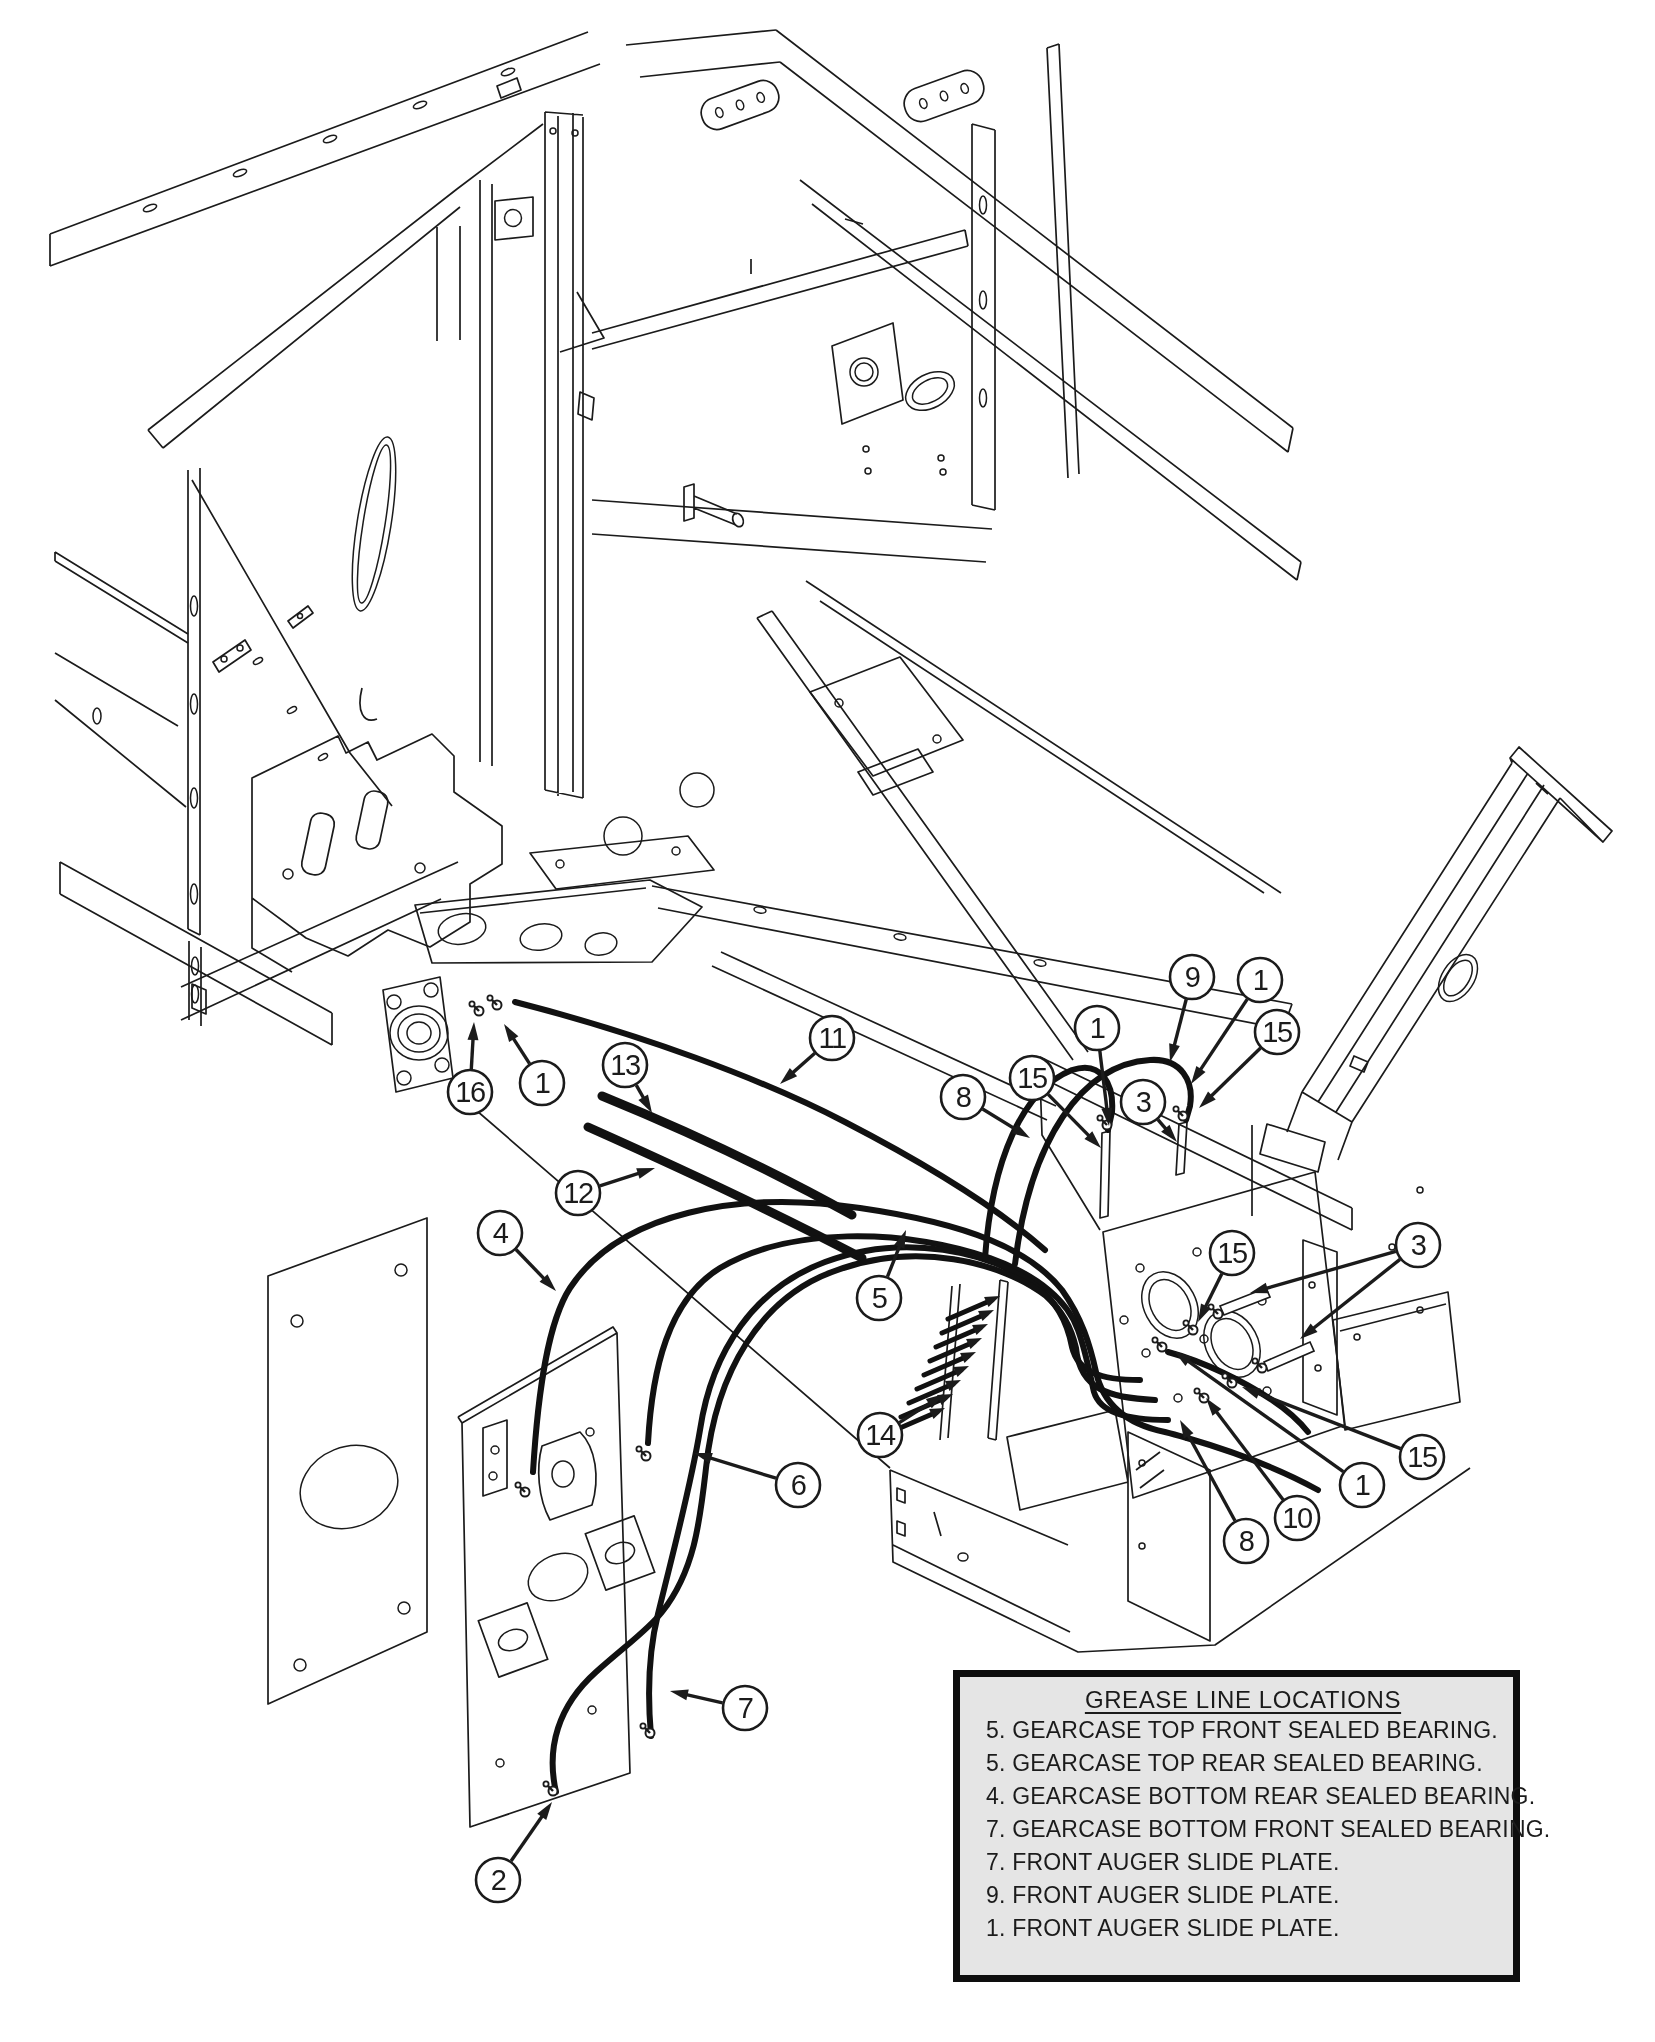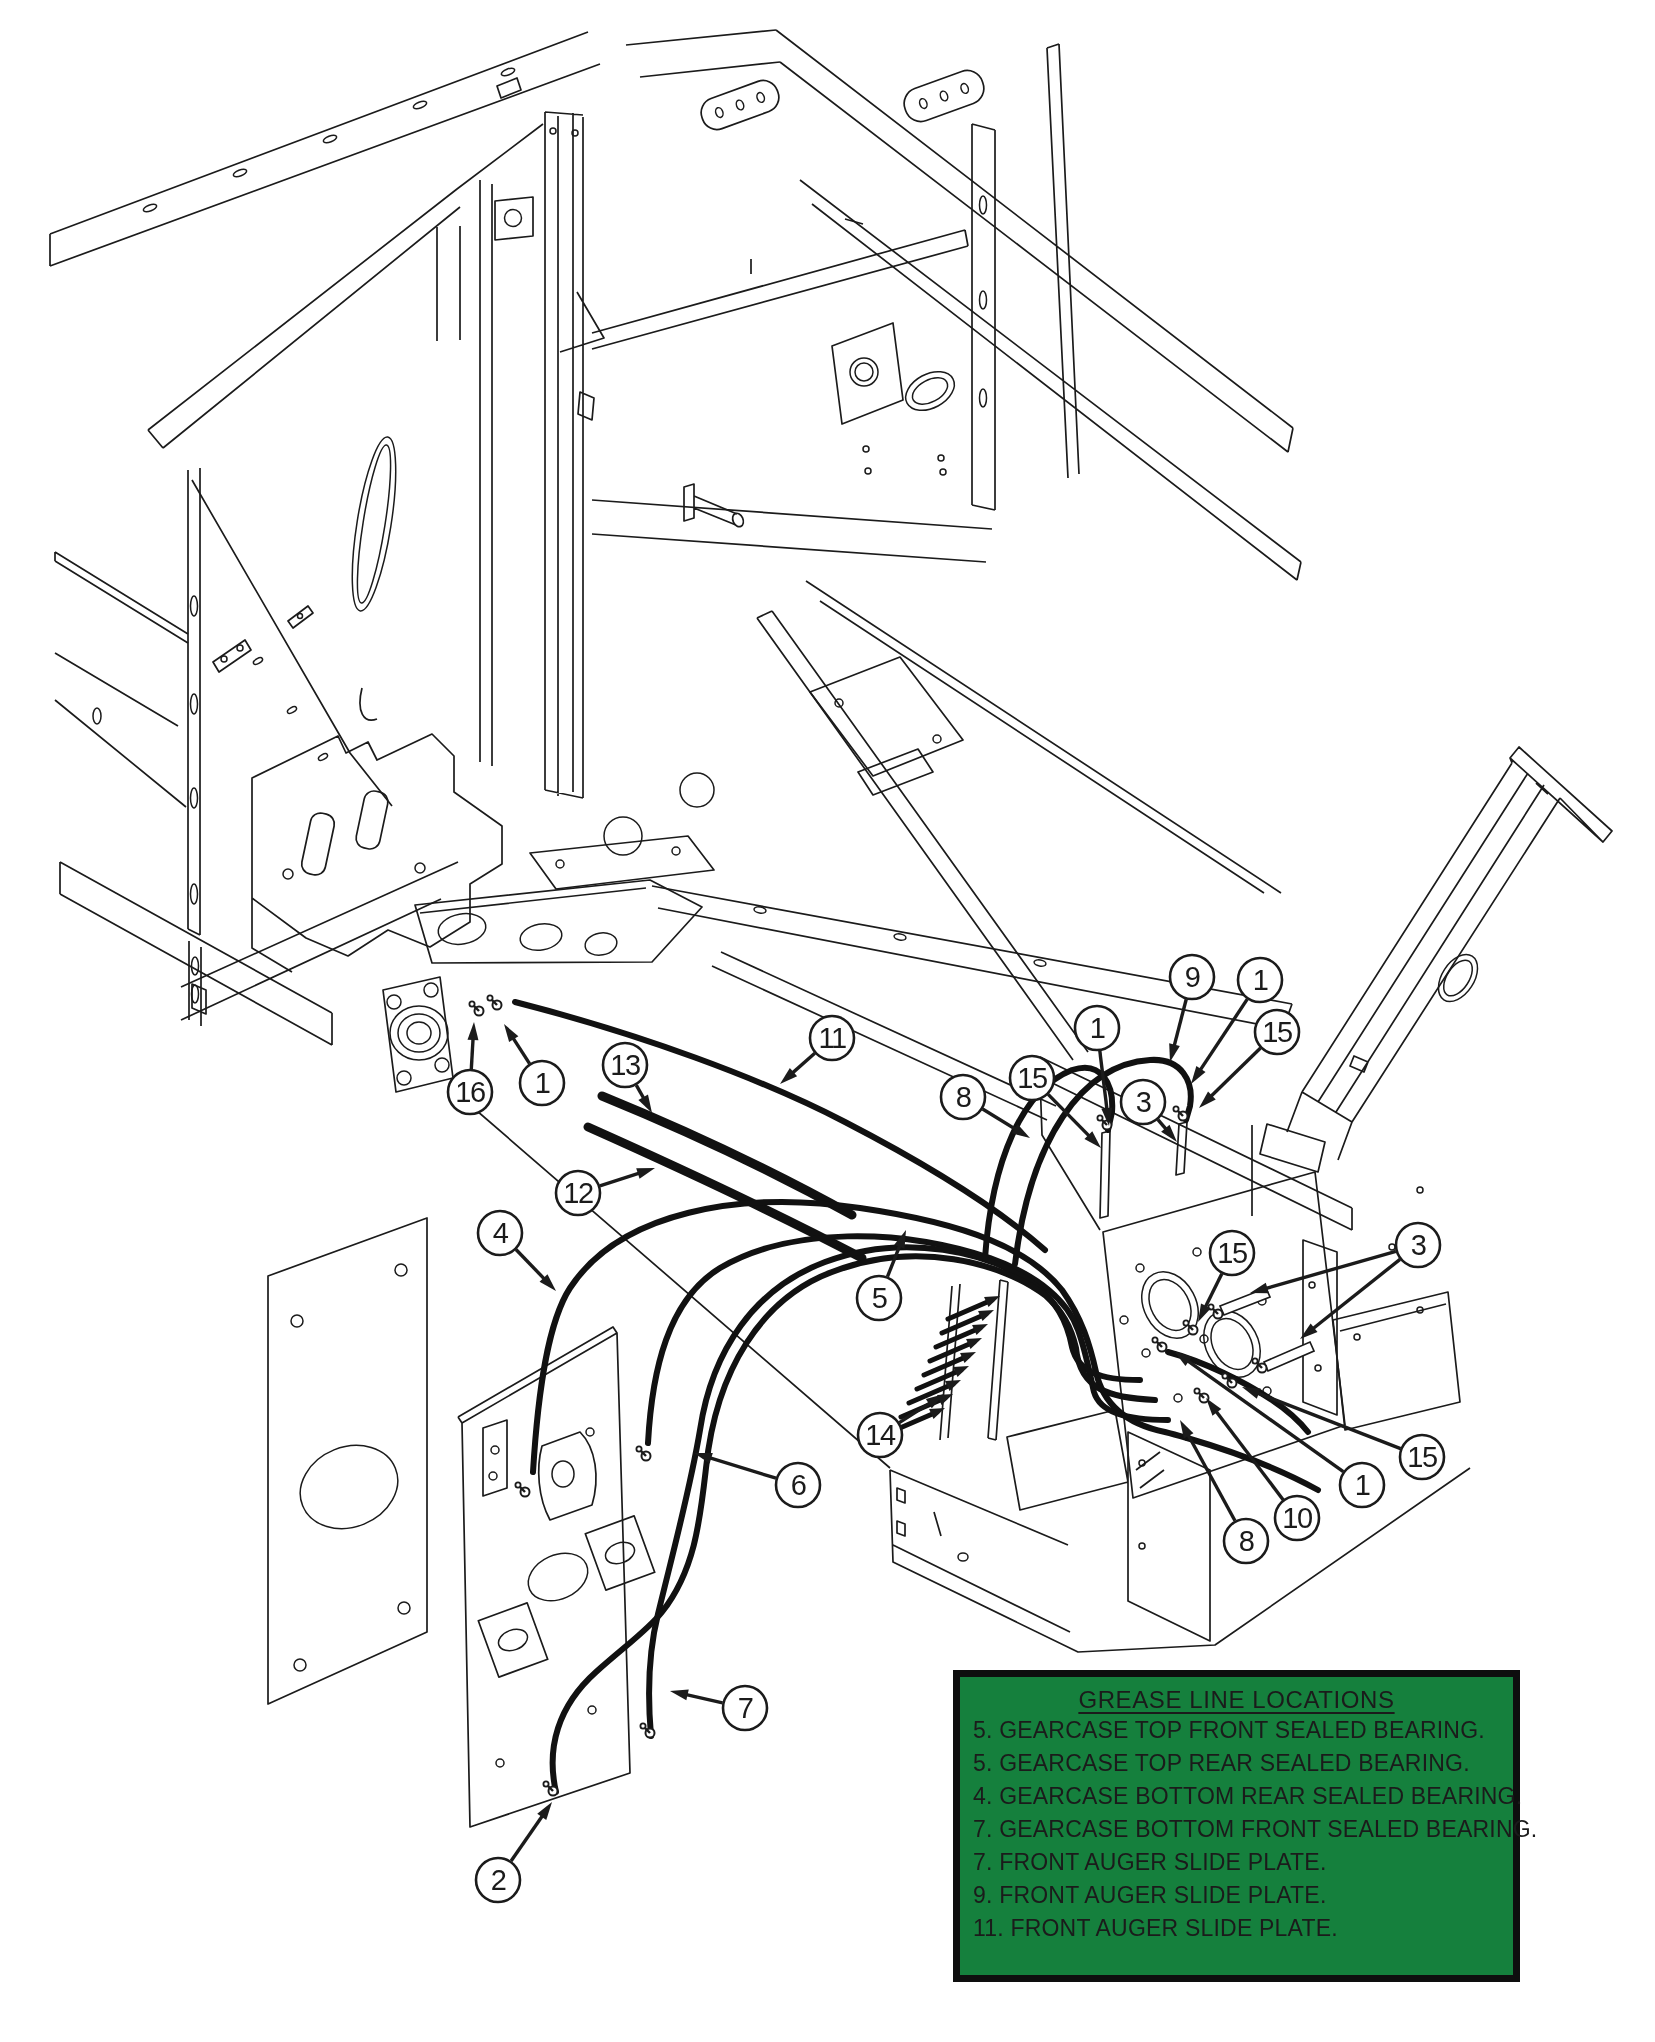--- a/index.html
+++ b/index.html
@@ -9,21 +9,21 @@
   .ln  {fill:none;stroke:#1b1b1b;stroke-width:1.7;stroke-linejoin:round;}
   .hole{fill:none;stroke:#1b1b1b;stroke-width:1.5;}
   .hose{fill:none;stroke:#111;stroke-width:6;stroke-linecap:round;}
   .bar {fill:none;stroke:#111;stroke-width:9;stroke-linecap:round;}
   .wq  {fill:#fff;stroke:#1b1b1b;stroke-width:1.7;}
   .bnum{font:29px "Liberation Sans",sans-serif;letter-spacing:-1.5px;fill:#1b1b1b;}
   .balloon{fill:#fff;stroke:#1b1b1b;stroke-width:2.6;}
   .leader{stroke:#1b1b1b;stroke-width:3.4;fill:none;}
   .ahead{fill:#1b1b1b;stroke:none;}
   .legend{position:absolute;left:953px;top:1670px;width:567px;height:312px;box-sizing:border-box;
-          border:7px solid #0e0e0e;background:#15803d;}
+          border:7px solid #0e0e0e;background:#e5e5e5;padding-left:13px;}
   .legend-title{margin-top:9px;text-align:center;font-size:24px;letter-spacing:.6px;
           text-decoration:underline;text-underline-offset:4px;}
   .legend-item{font-size:23px;line-height:33px;margin-left:13px;white-space:nowrap;letter-spacing:.2px;}
 </style>
 </head>
 <body>
 
 <div class="stage">
   <svg viewBox="0 0 1655 2042" width="1655" height="2042">
 
@@ -482,16 +482,16 @@
 
   <div class="legend">
     <div class="legend-title">GREASE LINE LOCATIONS</div>
     <div>
         <div class="legend-item">5. GEARCASE TOP FRONT SEALED BEARING.</div>
         <div class="legend-item">5. GEARCASE TOP REAR SEALED BEARING.</div>
         <div class="legend-item">4. GEARCASE BOTTOM REAR SEALED BEARING.</div>
         <div class="legend-item">7. GEARCASE BOTTOM FRONT SEALED BEARING.</div>
         <div class="legend-item">7. FRONT AUGER SLIDE PLATE.</div>
         <div class="legend-item">9. FRONT AUGER SLIDE PLATE.</div>
-        <div class="legend-item">11. FRONT AUGER SLIDE PLATE.</div>
+        <div class="legend-item">1. FRONT AUGER SLIDE PLATE.</div>
       </div>
   </div>
 </div>
 
 </body></html>

